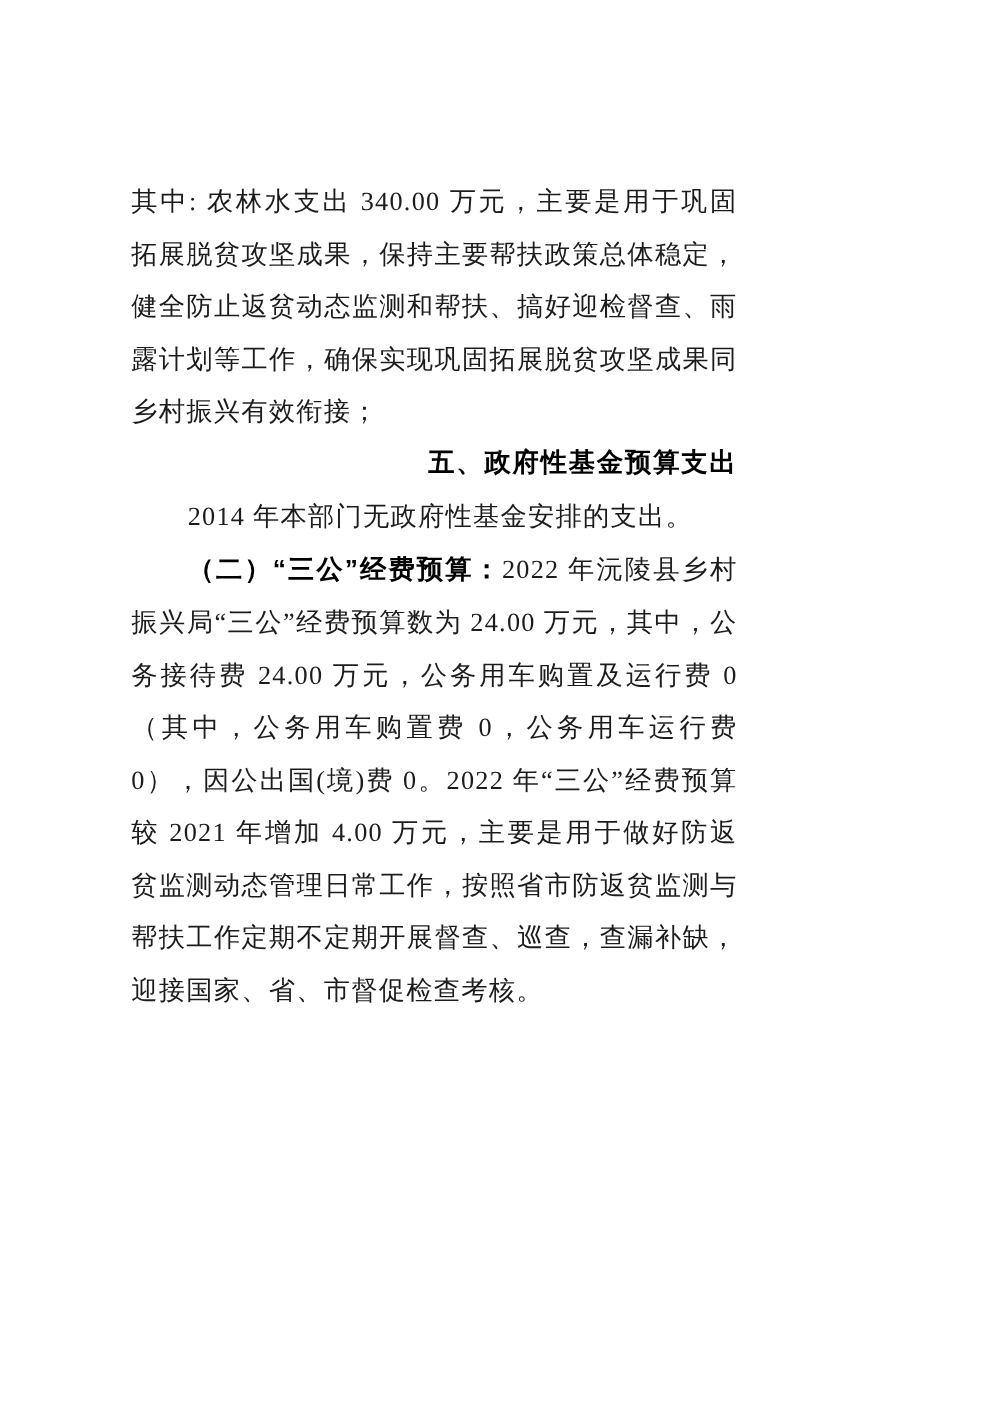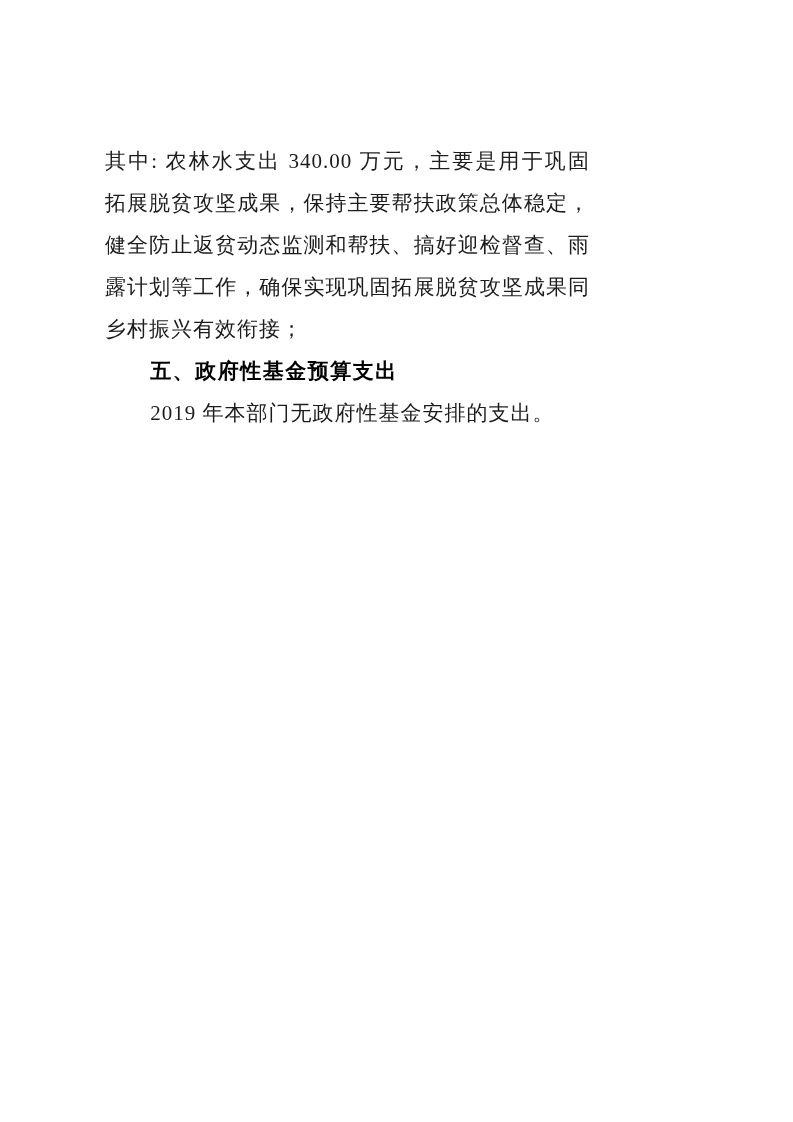--- a/index.html
+++ b/index.html
@@ -19,30 +19,31 @@
     letter-spacing:1px;
     color:#1c1c1c;
     text-align:justify;
   }
   .page p.indent{ text-indent:2.15em; }
   .page p.heading{
     font-family:"Liberation Sans","DejaVu Sans",sans-serif;
     font-weight:700;
     color:#000000;
     letter-spacing:1.5px;
-    text-align:left;
+    text-align:right;
   }
   .page b.lead{
     font-family:"Liberation Sans","DejaVu Sans",sans-serif;
     font-weight:700;
     color:#000000;
   }
 </style>
 </head>
 <body>
 
 <div class="page">
   <div id="doc-body">
       <p class="body">其中: 农林水支出 340.00 万元，主要是用于巩固拓展脱贫攻坚成果，保持主要帮扶政策总体稳定，健全防止返贫动态监测和帮扶、搞好迎检督查、雨露计划等工作，确保实现巩固拓展脱贫攻坚成果同乡村振兴有效衔接；</p>
       <p class="heading indent">五、政府性基金预算支出</p>
-      <p class="body indent">2019 年本部门无政府性基金安排的支出。</p>
+      <p class="body indent">2014 年本部门无政府性基金安排的支出。</p>
+      <p class="body indent"><b class="lead">（二）“三公”经费预算：</b>2022 年沅陵县乡村振兴局“三公”经费预算数为 24.00 万元，其中，公务接待费 24.00 万元，公务用车购置及运行费 0（其中，公务用车购置费 0，公务用车运行费 0），因公出国(境)费 0。2022 年“三公”经费预算较 2021 年增加 4.00 万元，主要是用于做好防返贫监测动态管理日常工作，按照省市防返贫监测与帮扶工作定期不定期开展督查、巡查，查漏补缺，迎接国家、省、市督促检查考核。</p>
     </div>
 </div>
 
 </body></html>

